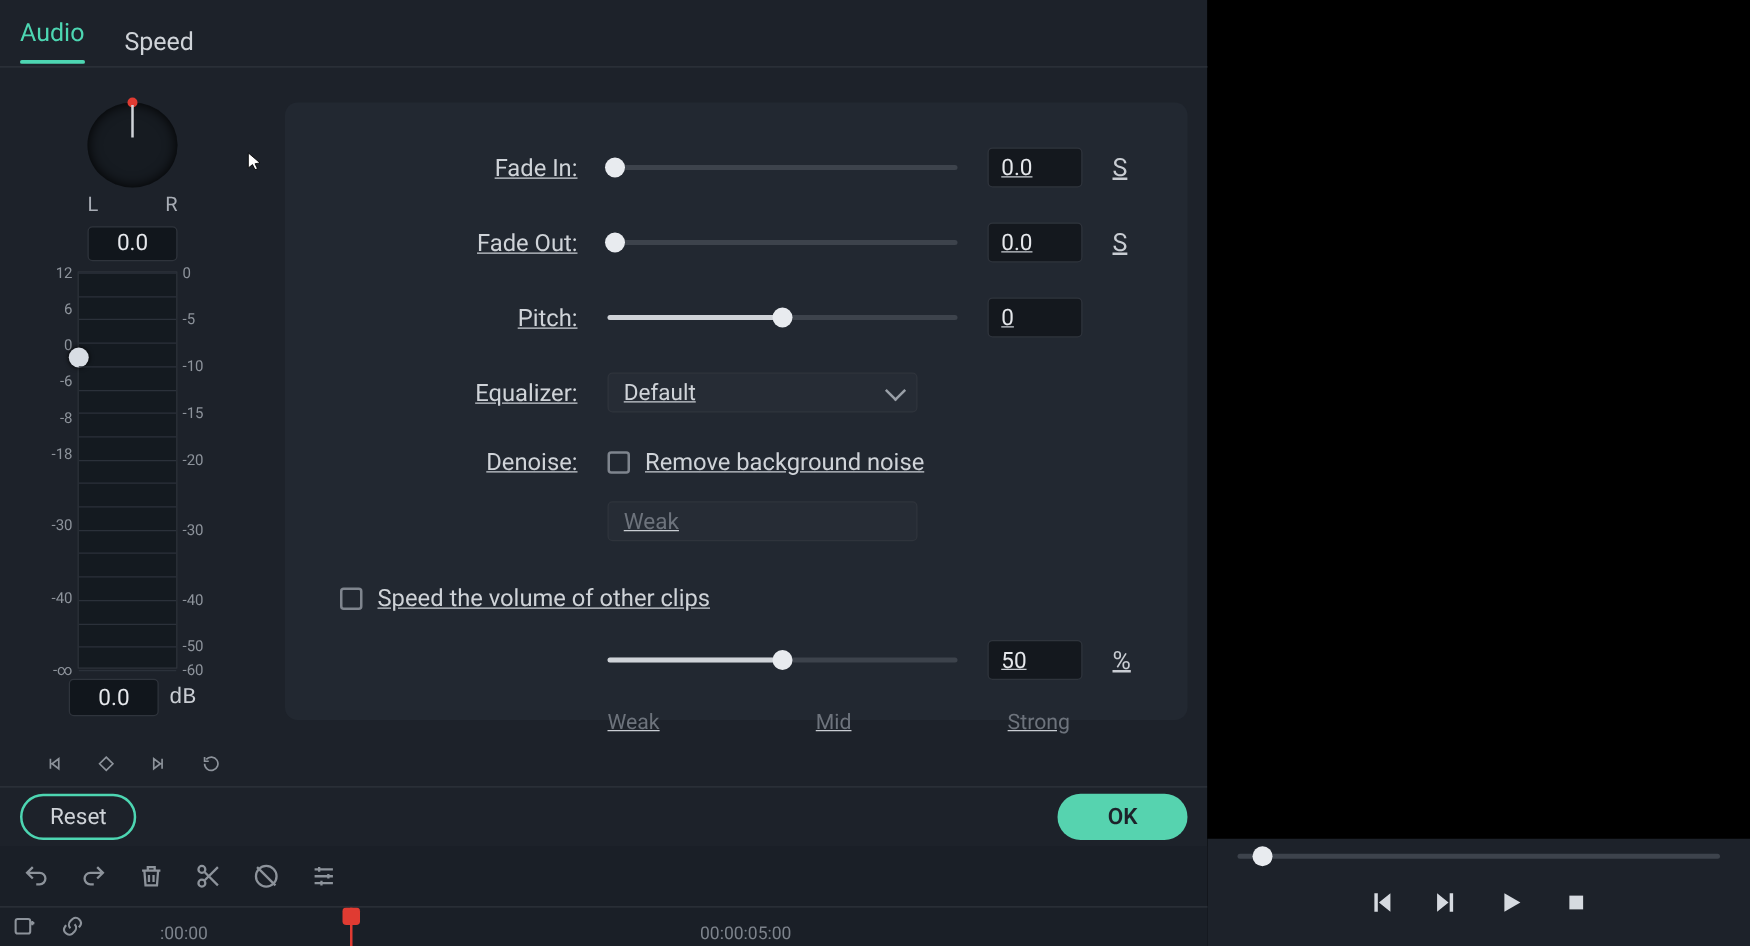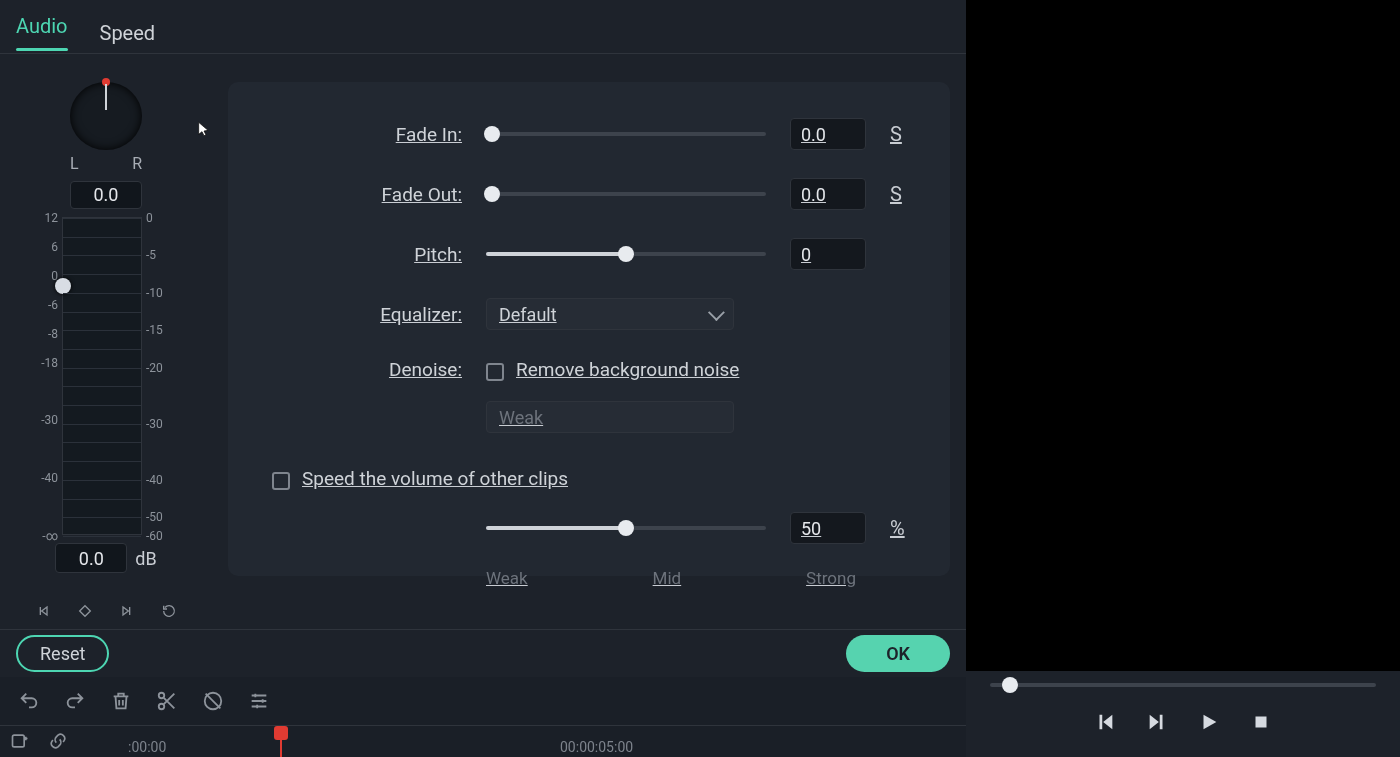--- a/index.html
+++ b/index.html
@@ -155,21 +155,21 @@
     left:-8px;
     width:16px;height:16px;
     border-radius:50%;
     background:#d8dde4;
     box-shadow:0 0 4px #000;
   }
   .scale-col.right { width: 34px; }
   .scale-col.right span { left:4px; right:auto; }
 
   .db-row { display:flex; align-items:center; gap:8px; margin-top:8px; }
-  .db-unit { font-size:18px; color:#c9cdd3; }
+  .db-unit { font-size:18px; color:#c9cdd3;font-family:Liberation Mono, monospace; }
 
   .keyframe-row {
     margin-top: 28px;
     display:flex;
     gap:22px;
     color:#8d939b;
     font-size:16px;
   }
   .kf-btn {
     width:20px;height:20px;
@@ -248,21 +248,21 @@
     justify-content:space-between;
     font-size:18px;
     color:#cfd3d8;
   }
   .chev {
     width:12px;height:12px;
     border-right:2px solid #9aa0a8;
     border-bottom:2px solid #9aa0a8;
     transform: rotate(45deg) translateY(-2px);
   }
-  .checkbox-row { display:flex; align-items:flex-end; gap:12px; }
+  .checkbox-row { display:flex; align-items:center; gap:12px; }
   .checkbox {
     width:18px;height:18px;
     border:2px solid #7f858e;
     border-radius:3px;
   }
   .cb-label { font-size:19px; color:#cfd3d8; }
   .intensity-box {
     width:248px;height:32px;
     background:#262c35;
     border:1px solid #2f343c;

